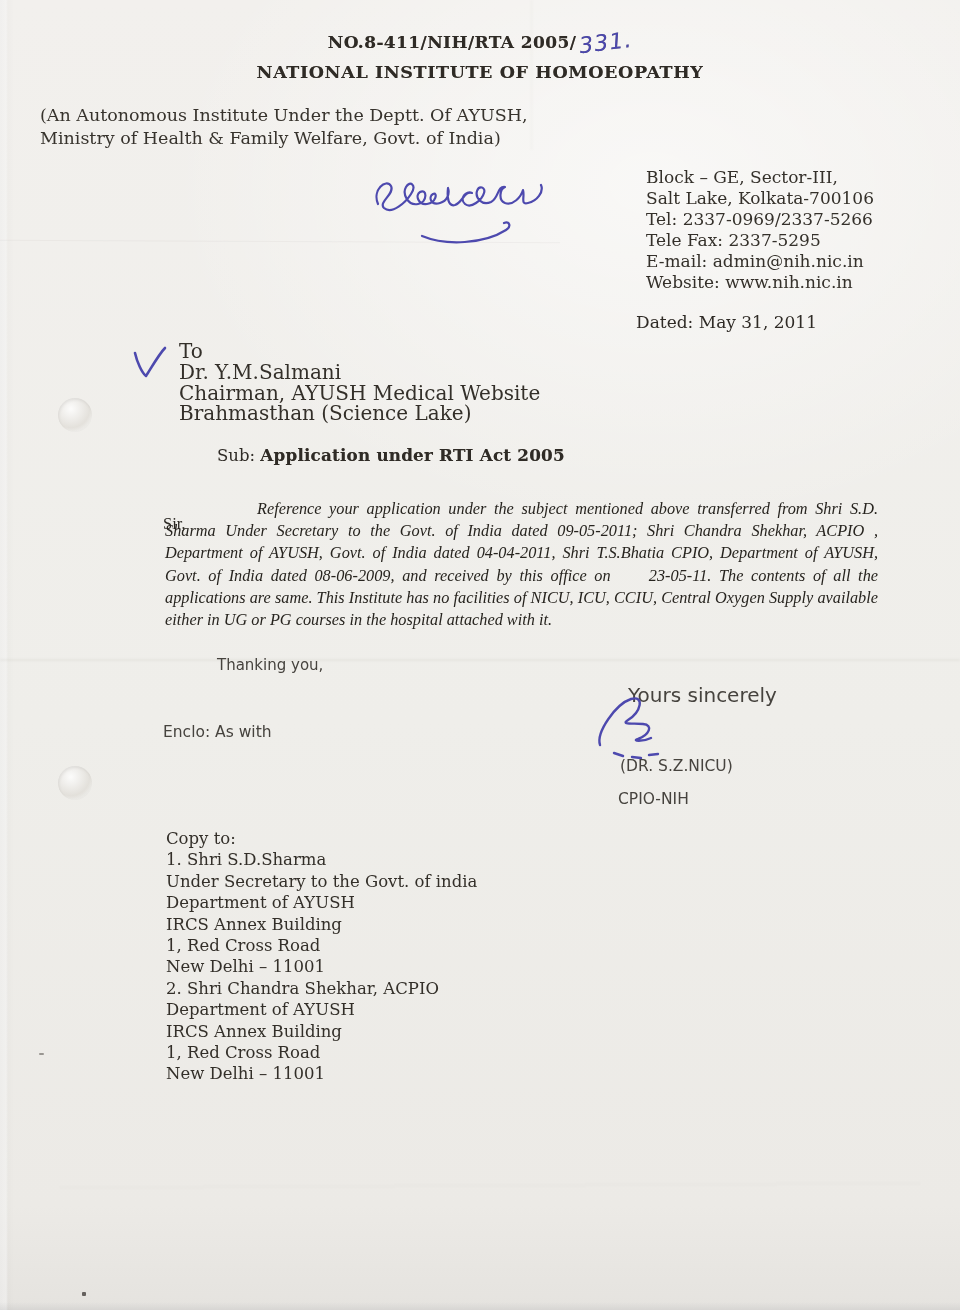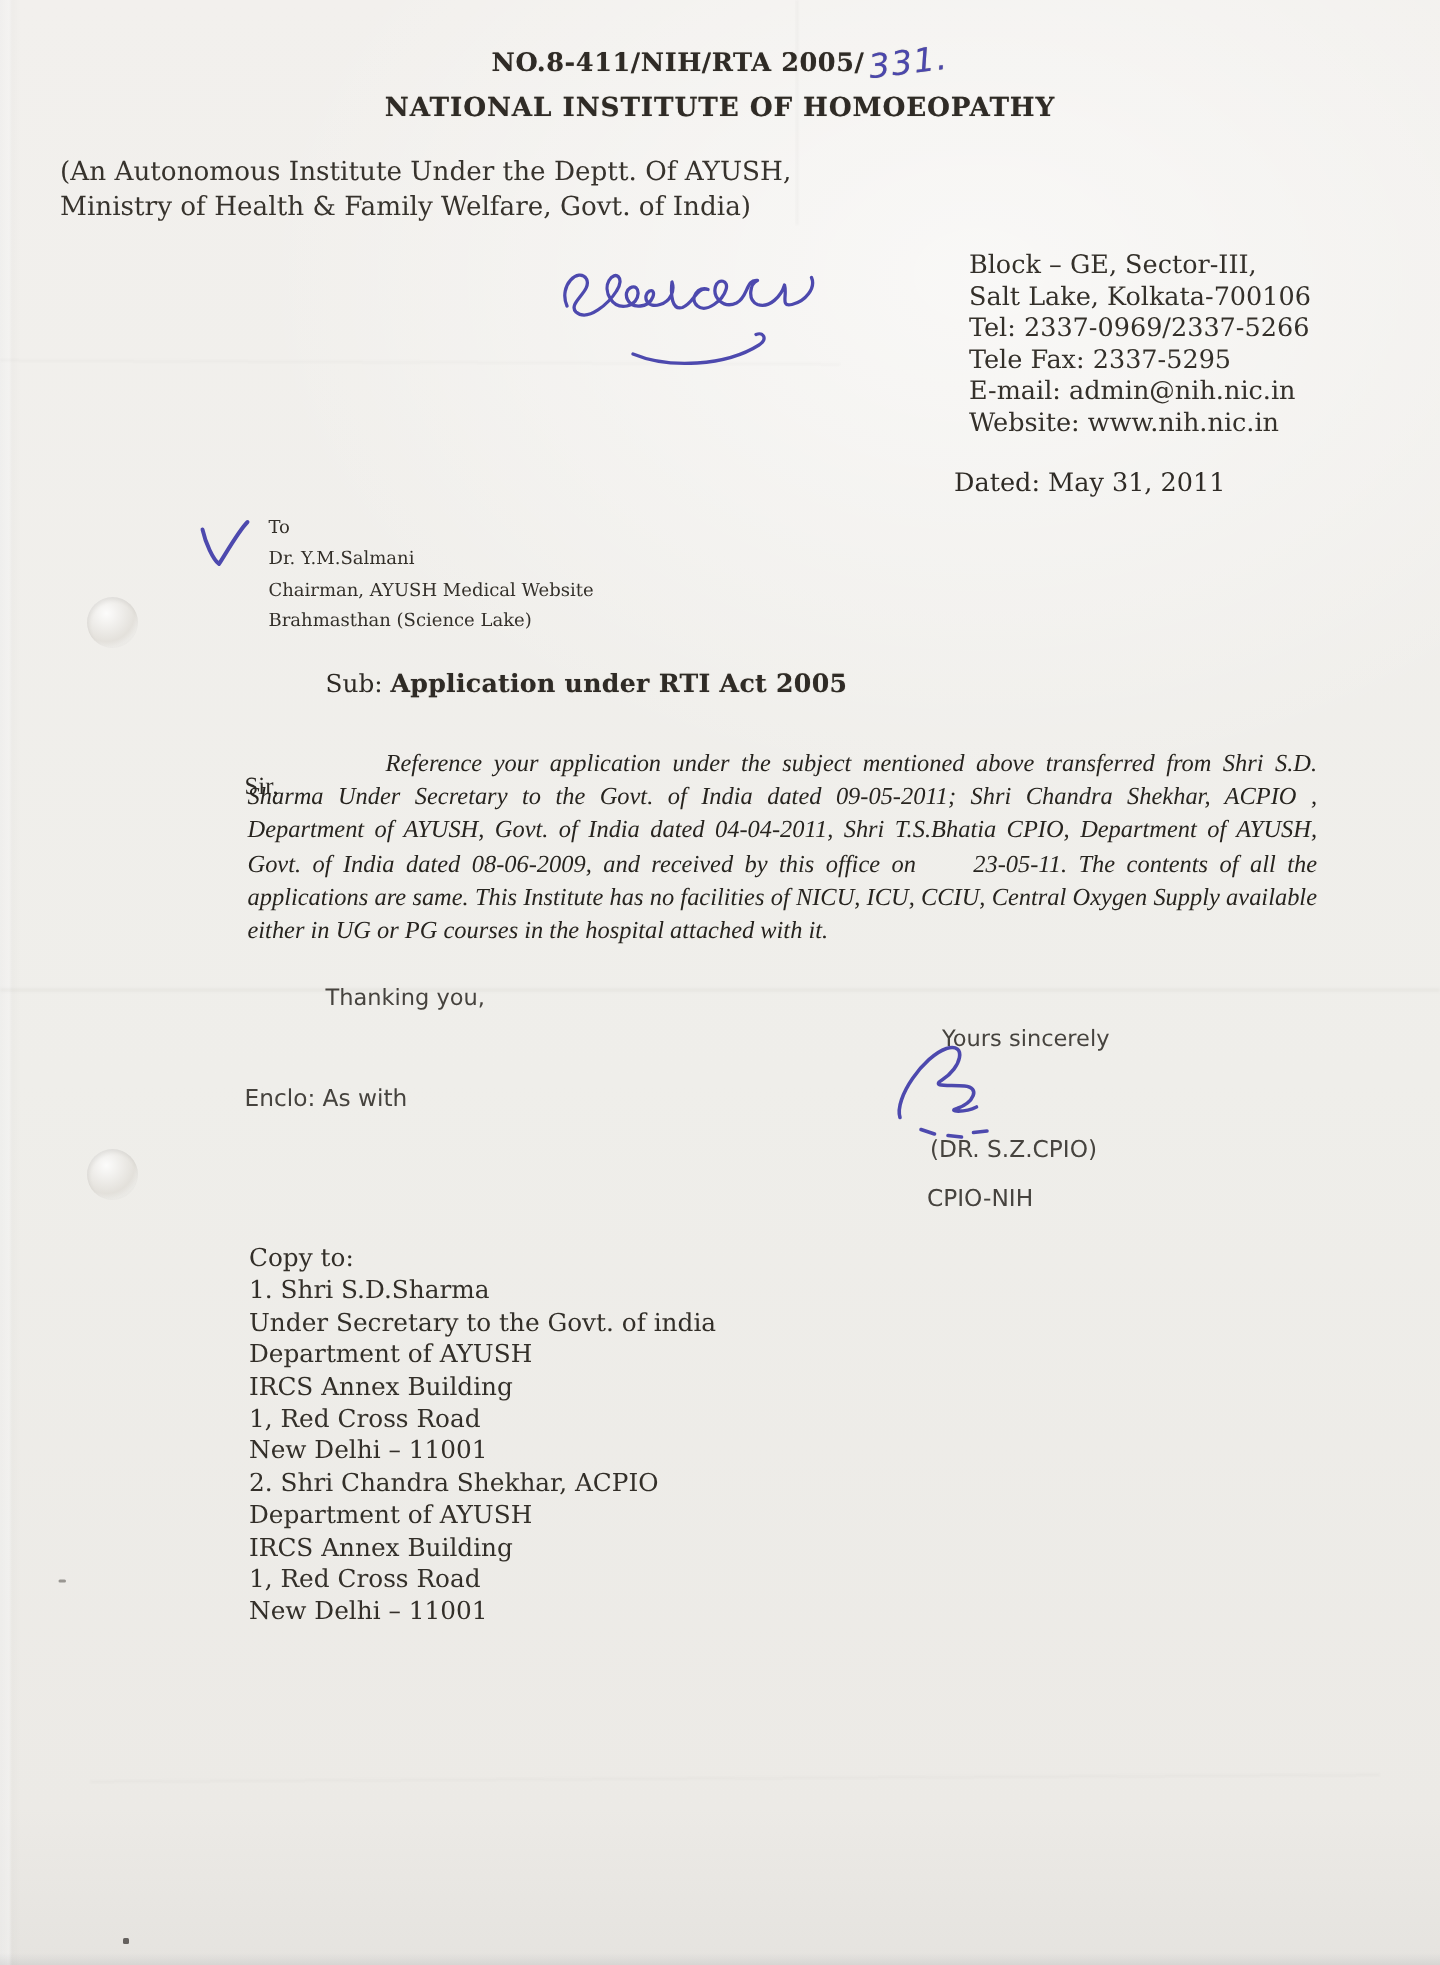--- a/index.html
+++ b/index.html
@@ -20,30 +20,30 @@
 
   .ref-line{top:28px; left:0; width:100%; text-align:center; font-size:17px; font-weight:bold; letter-spacing:0.4px;}
   .hand-ref{display:inline-block; font-family:"DejaVu Sans", sans-serif; font-style:italic; font-weight:400;
             color:#4b47ac; font-size:22px; transform:rotate(-7deg) translateY(2px); letter-spacing:1px; margin-left:3px;}
   .institute{top:62px; left:0; width:100%; text-align:center; font-size:17.5px; font-weight:bold; letter-spacing:0.6px;}
   .org-sub{top:104px; left:0; width:100%; text-align:left; font-size:17.5px; line-height:23px; color:#37332d;padding-left:40px;}
 
   .address{top:167px; right:86px; font-size:17px; line-height:21px; color:#34302a;}
   .dated{top:312px; right:143px; font-size:17px;}
 
-  .to-block{top:341px; left:179px; font-size:12px; line-height:20.8px; color:#332f29;}
+  .to-block{top:341px; left:179px; font-size:20px; line-height:20.8px; color:#332f29;}
   .subject-line{top:445px; left:217px; font-size:16.5px;}
   .subject-line b{font-size:16.8px; letter-spacing:0.2px; color:#2a2archive620;}
   .salutation{top:483px; left:163px; font-size:16.5px; color:#2b2823;}
 
   .body-para{top:498px; left:165px; width:713px; font-size:16.3px; line-height:22.2px;
              text-align:justify; text-indent:92px; color:#27241f; margin:0;font-style:italic;}
 
   .thanking{top:656px; left:217px; font-size:15px;}
-  .closing{top:683px; left:628px; font-size:15px;}
+  .closing{top:683px; left:628px; font-size:20px;}
   .signatory-name{top:757px; left:620px; font-size:15.5px;}
   .signatory-title{top:790px; left:618px; font-size:15.5px;}
   .enclosure{top:723px; left:163px; font-size:15.5px;}
 
   .copy-block{top:828px; left:166px; font-size:16.5px; line-height:21.4px; color:#332f29;}
 
   .ink-svg{stroke:#4d49ae; fill:none; stroke-linecap:round; stroke-linejoin:round;}
   .speedpost{top:156px; left:356px;}
   .signature{top:690px; left:588px;}
   .checkmark{top:344px; left:132px;}
@@ -122,21 +122,21 @@
 
   <div class="abs closing sans-note">Yours sincerely</div>
   <svg class="abs signature" width="128" height="74" viewBox="0 0 128 74">
     <g class="ink-svg" stroke-width="2.4">
       <path d="M12,55 C8,42 28,14 43,9 C57,5 53,22 40,30 C32,35 46,33 55,34 C66,35 61,45 50,49 C43,51 55,52 63,48"></path>
       <path d="M26,63 l9,3"></path>
       <path d="M44,67 l9,1"></path>
       <path d="M61,65 l9,-1"></path>
     </g>
   </svg>
-  <div class="abs signatory-name sans-note">(DR. S.Z.CPIO)</div>
+  <div class="abs signatory-name sans-note">(DR. S.Z.NICU)</div>
   <div class="abs signatory-title sans-note">CPIO-NIH</div>
   <div class="abs enclosure sans-note">Enclo: As with</div>
 
   <div class="abs copy-block serif-book">
     <div>Copy to:</div>
     <div>1. Shri S.D.Sharma</div>
     <div>Under Secretary to the Govt. of india</div>
     <div>Department of AYUSH</div>
     <div>IRCS Annex Building</div>
     <div>1, Red Cross Road</div>

